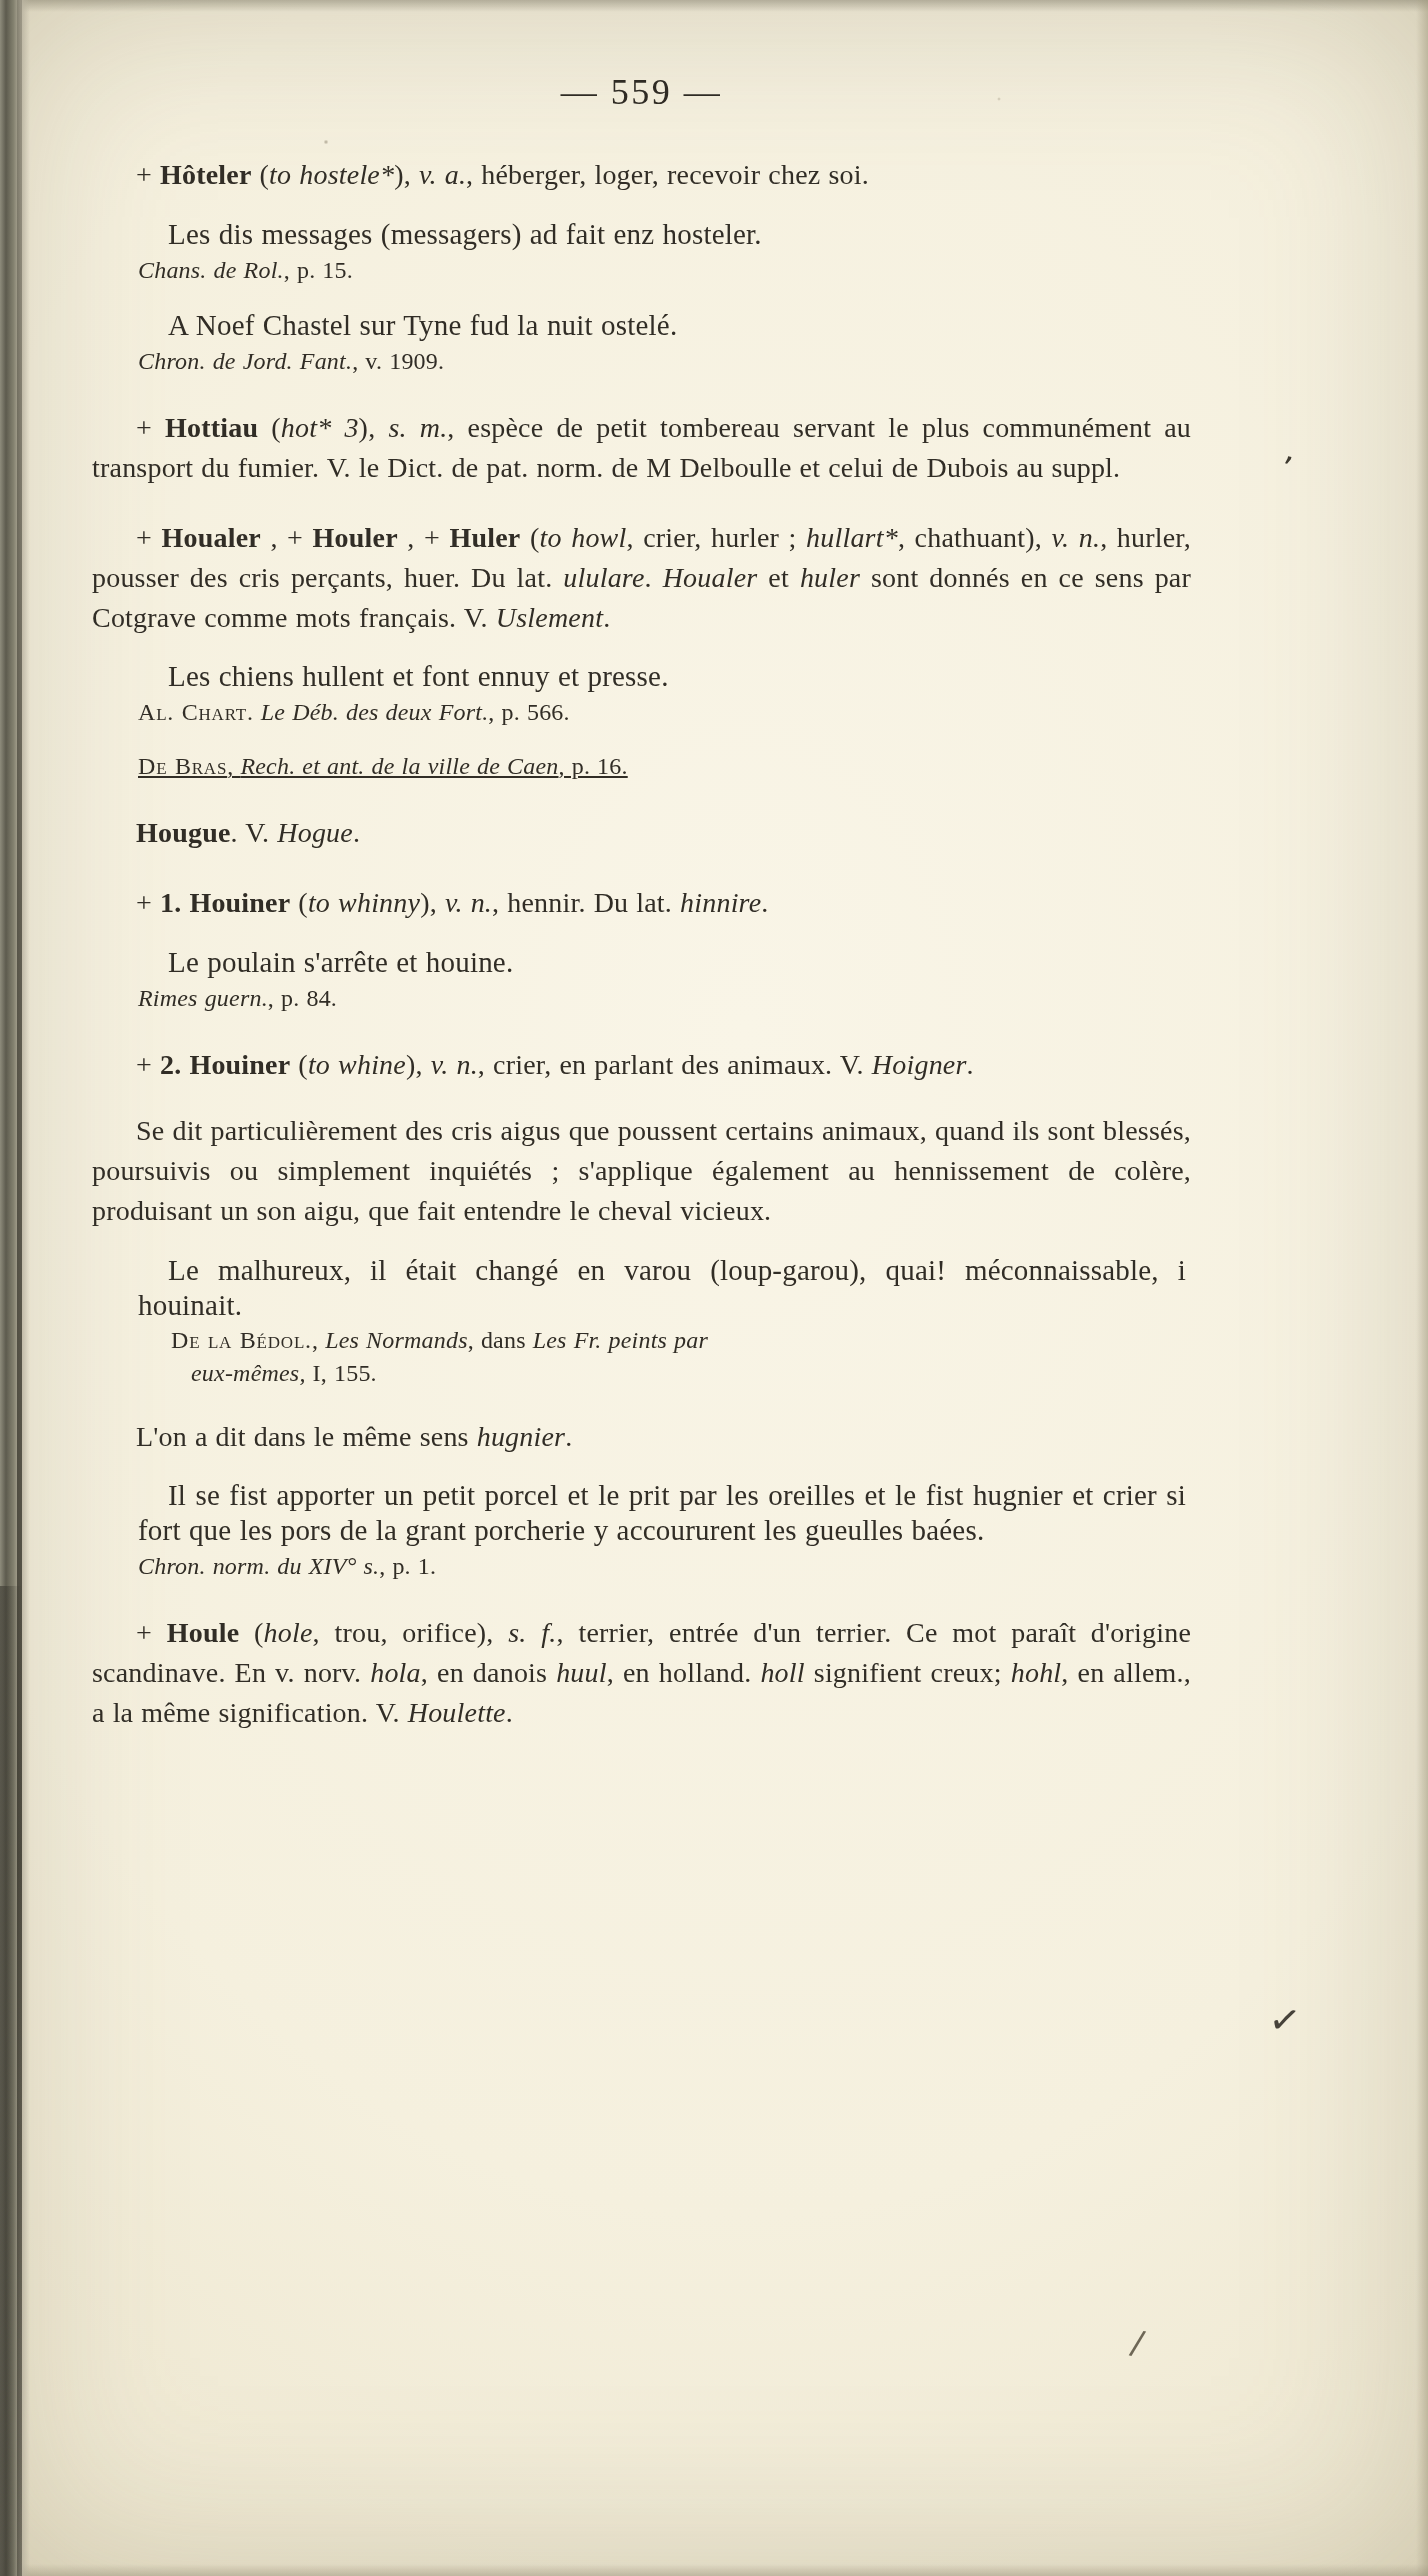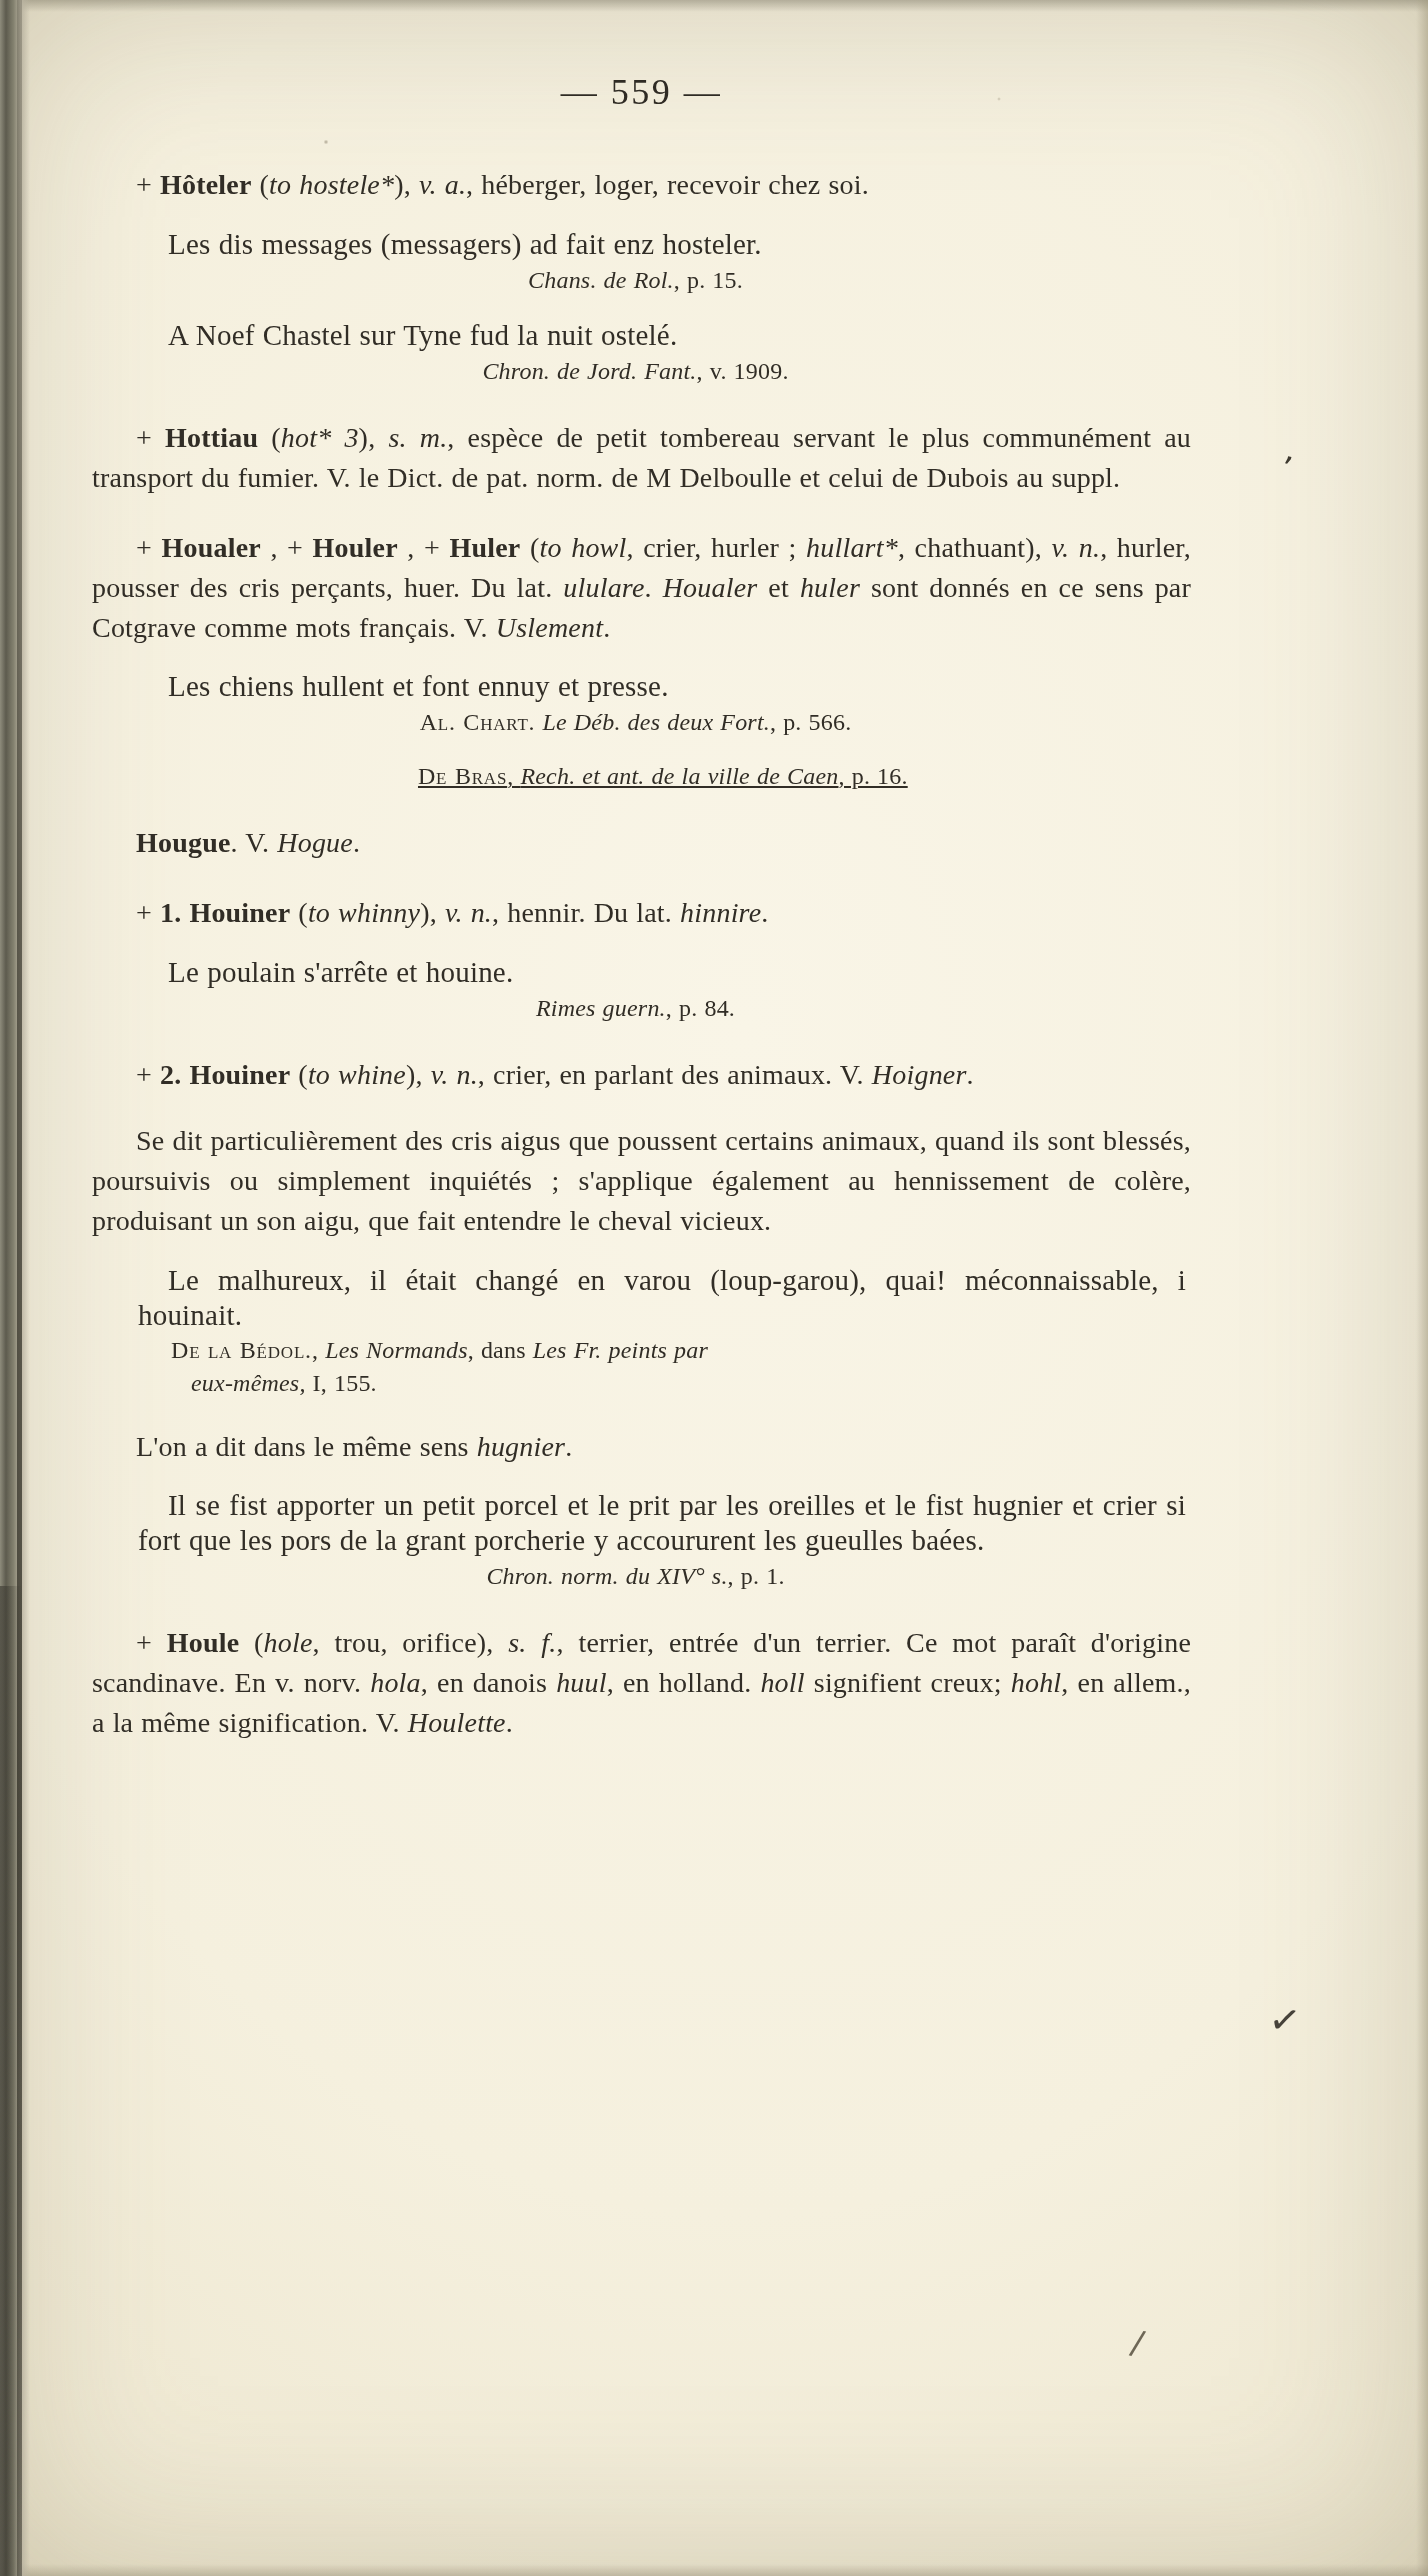--- a/index.html
+++ b/index.html
@@ -41,35 +41,35 @@
   }
   .binding-smudge {
     position:absolute; left:0; bottom:0; width:21.5px; height:990px;
     background:linear-gradient(90deg, rgba(45,43,36,.55), rgba(45,43,36,0));
   }
   .page-number {
     position:absolute; left:92px; top:71px; width:1099px;
     text-align:center; font-size:36px; letter-spacing:2.5px; color:#2f2b24;
   }
   .text-column {
-    position:absolute; left:92px; top:139px; width:1099px;
+    position:absolute; left:92px; top:129px; width:1099px;
     color:#312d26; word-spacing:0.8px; letter-spacing:0.2px;
   }
   .entry, .para {
     font-size:28px; line-height:40px; text-align:justify; text-indent:44px;
   }
   .entry { margin-top:30px; }
   .entry.first { margin-top:26.4px; }
   .para { margin-top:26.4px; }
   .quote { margin-top:21.5px; margin-left:46px; }
   .quote-text {
     font-size:29px; line-height:35px; text-align:justify; text-indent:30px; padding-right:5px;
   }
   .quote-source {
-    font-size:24px; line-height:33px; text-align:center; padding-right:58px; margin-top:1.7px;
+    font-size:24px; line-height:33px; text-align:left; padding-right:58px; margin-top:1.7px;
   }
   .quote-source.src-flush { padding-right:3.3px;text-decoration:underline; }
   .quote-source.src-left  { text-align:left; padding-left:33px; padding-right:0; }
   .quote-source.src-left2 { text-align:left; padding-left:53px; padding-right:0; margin-top:0; }
   .run-b  { font-weight:700; }
   .run-i  { font-style:italic; }
   .run-sc { font-variant:small-caps; letter-spacing:0.8px; }
   .pen-mark {
     position:absolute; font-family:"DejaVu Sans",sans-serif; line-height:1;
   }

